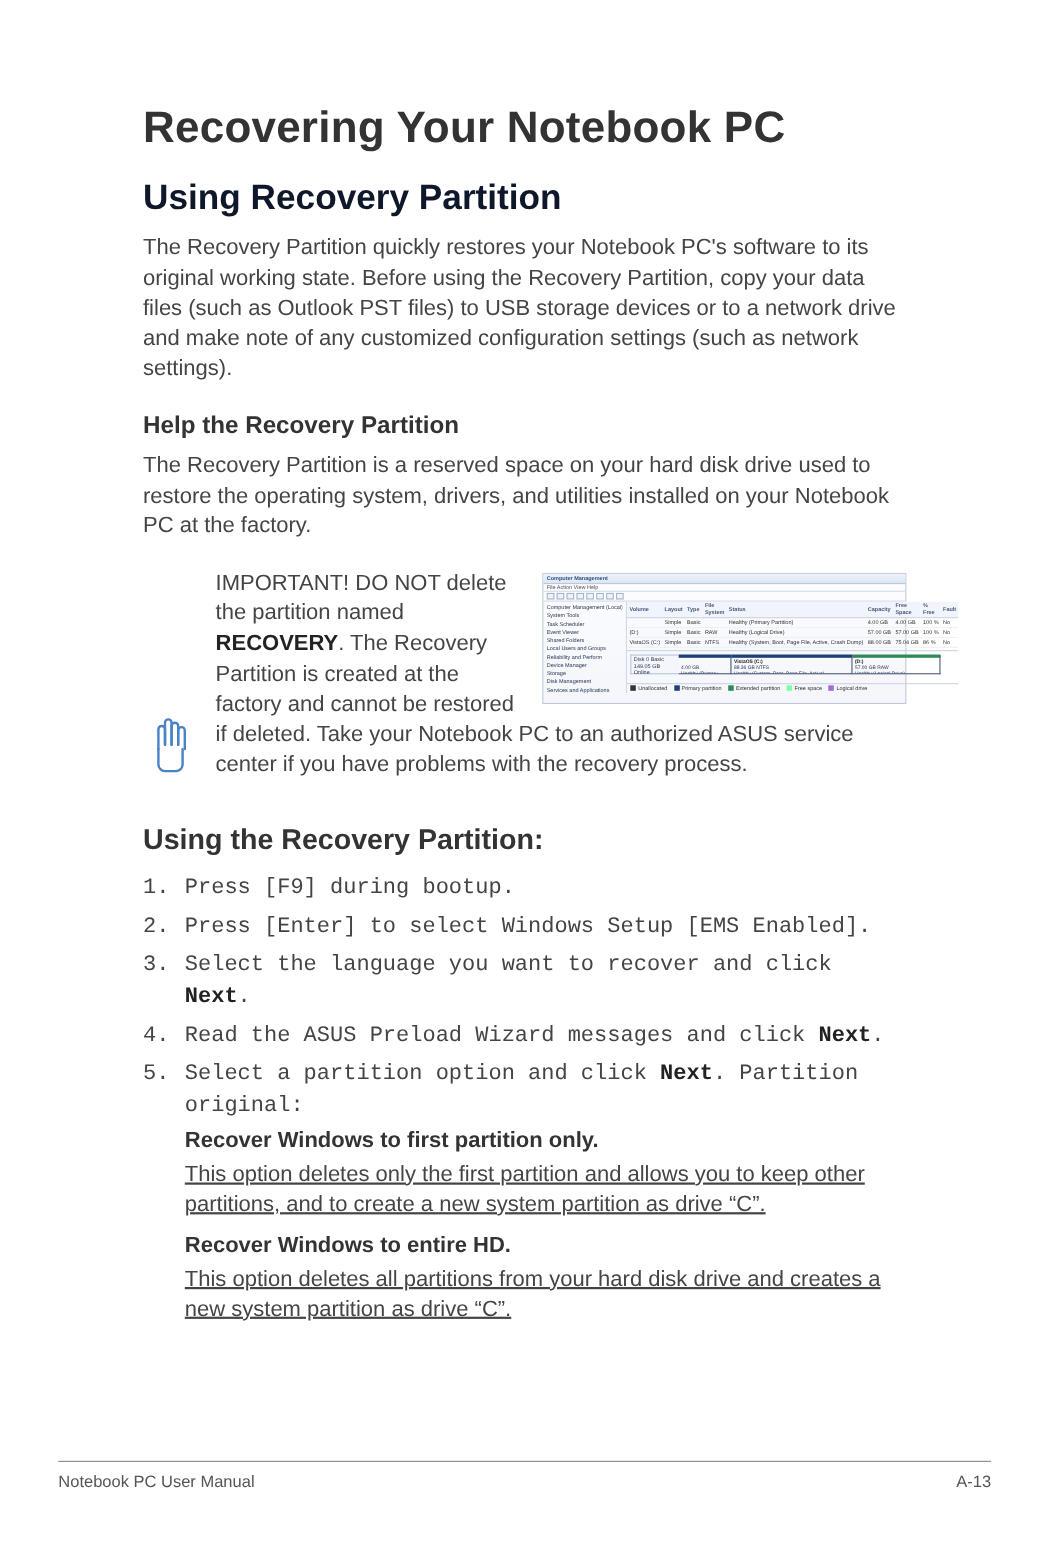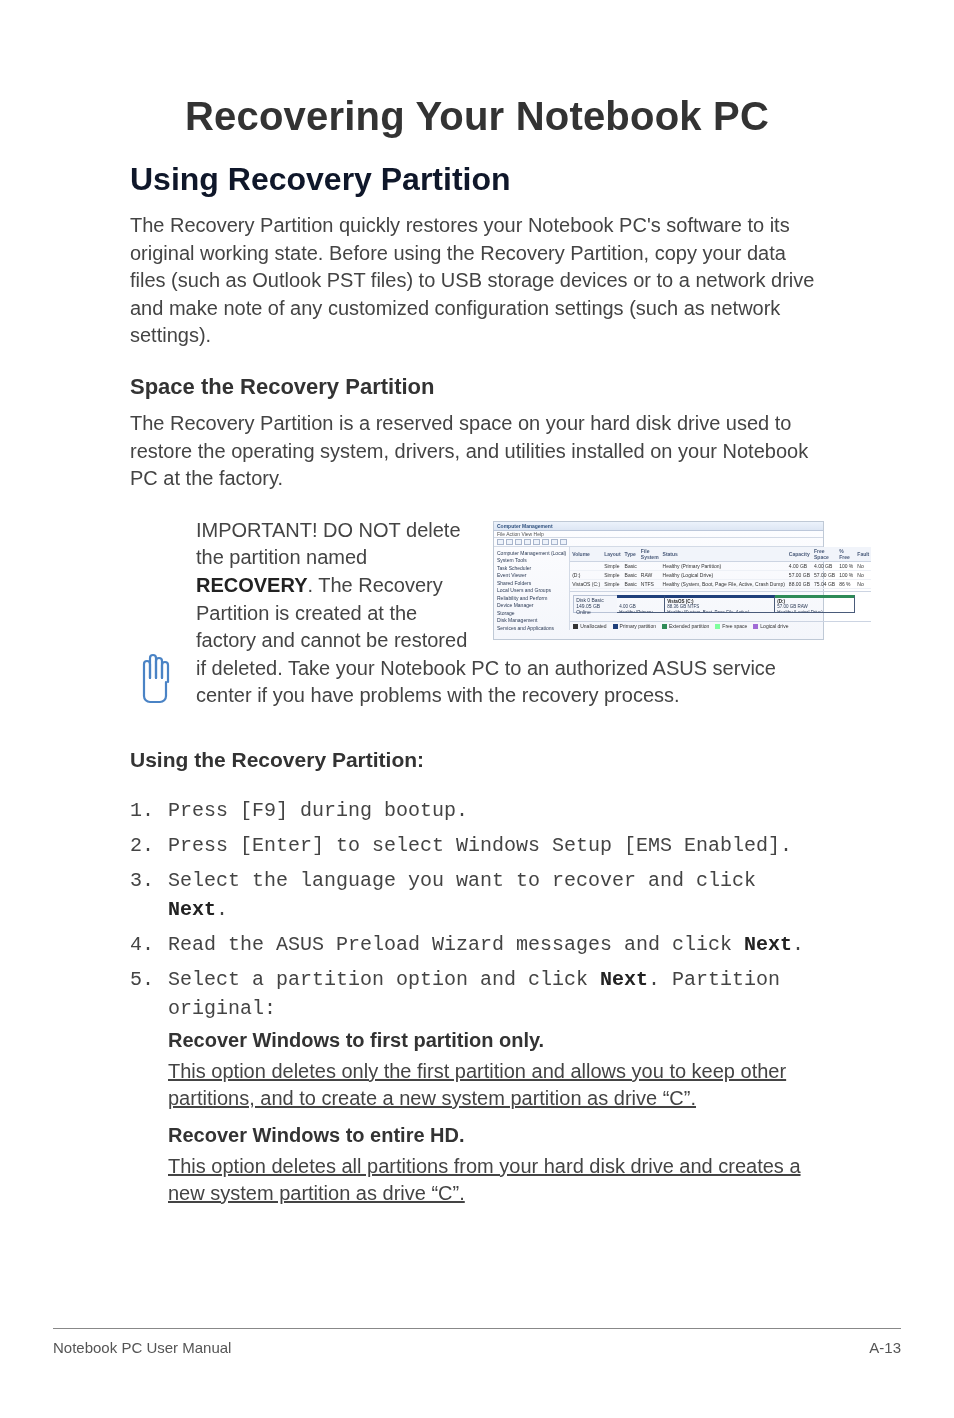--- a/index.html
+++ b/index.html
@@ -1,18 +1,18 @@
 <!DOCTYPE html>
 <html><head>
 <meta charset="utf-8">
 <style>
   * { margin: 0; padding: 0; box-sizing: border-box; }
   html, body { width: 954px; height: 1418px; background: #fff; font-family: "Segoe UI", "Helvetica Neue", Arial, sans-serif; color: #3b3b3b; }
   .page { position: relative; width: 954px; height: 1418px; padding: 94px 130px 0 130px; }
-  h1.main-title { font-size: 40px; font-weight: 800; color: #333; letter-spacing: 0.2px; margin-bottom: 22px; text-align: center; }
+  h1.main-title { font-size: 40px; font-weight: 800; color: #333; letter-spacing: 0.2px; margin-bottom: 22px; }
   h2.section-title { font-size: 32px; font-weight: 700; color: #0f172a; margin-bottom: 14px; }
   p.body { font-size: 20px; line-height: 1.38; color: #444; margin-bottom: 24px; }
   h3.sub-title { font-size: 22px; font-weight: 700; color: #333; margin-bottom: 10px; margin-top: 8px; }
   .important-block { display: flex; align-items: flex-end; margin-top: 18px; }
   .important-icon { width: 56px; flex: 0 0 56px; margin-right: 10px; }
   .important-text { flex: 1; }
   .important-text p { font-size: 20px; line-height: 1.38; color: #444; }
   .wrap-right { }
   .disk-figure { float: right; width: 331px; height: 119px; margin-left: 14px; margin-top: 4px; border: 1px solid #bfc9d6; background: linear-gradient(#fdfdff,#f4f6fb); position: relative; font-size: 6px; color: #2b3a55; }
   .disk-figure .titlebar { height: 9px; background: linear-gradient(#ecf2fb,#dde6f4); border-bottom: 1px solid #bcc7da; display:flex; align-items:center; padding-left:3px; font-size:5px; color:#31527f; font-weight:600; }
@@ -29,21 +29,21 @@
   .disk-figure .grid td { padding:1px 2px; border-bottom:1px solid #eef1f7; color:#333; white-space:nowrap; overflow:hidden; }
   .disk-figure .diskmap { height:30px; border-top:1px solid #ccd4e2; padding:3px; }
   .disk-figure .diskmap .row { display:flex; height:18px; }
   .disk-figure .diskmap .label { width:44px; font-size:5px; color:#2b3a55; padding:1px 2px; border:1px solid #b9c3d6; border-right:none; background:#f4f6fb; line-height:1.2; }
   .disk-figure .diskmap .seg { border:1px solid #4a5b7a; border-left:none; font-size:4.5px; padding:1px 2px; line-height:1.2; overflow:hidden; }
   .disk-figure .diskmap .seg.primary { border-top:3px solid #1f3f7a; }
   .disk-figure .diskmap .seg.logical { border-top:3px solid #2e8b57; }
   .disk-figure .legend { height:9px; border-top:1px solid #ccd4e2; font-size:5px; padding:1px 3px; color:#333; display:flex; gap:6px; align-items:center; }
   .disk-figure .legend .sq { display:inline-block; width:5px; height:5px; vertical-align:middle; margin-right:2px; }
 
-  .using-title { font-size: 21px; font-weight: 700; color: #333; margin-top: 38px; margin-bottom: 24px; }
+  .using-title { font-size: 26px; font-weight: 700; color: #333; margin-top: 38px; margin-bottom: 14px; }
   ol.steps { list-style: none; counter-reset: step; }
   ol.steps > li { counter-increment: step; position: relative; padding-left: 38px; font-size: 20px; line-height: 1.45; color: #444; margin-bottom: 6px; font-family: Liberation Mono, monospace; }
   ol.steps > li::before { content: counter(step) "."; position: absolute; left: 0; top: 0; font-size: 20px; color: #444; }
   .opt-title { font-size: 20px; font-weight: 700; color: #333; margin-top: 4px; margin-bottom: 6px; padding-left: 38px; }
   .opt-body { font-size: 20px; line-height: 1.35; color: #444; padding-left: 38px; margin-bottom: 12px; text-decoration: underline; }
   .footer { position: absolute; left: 0; right: 0; bottom: 62px; padding: 0 53px; }
   .footer-rule { border: none; border-top: 1px solid #888; margin-bottom: 10px; }
   .footer-row { display: flex; justify-content: space-between; font-size: 15px; color: #555; }
   b { font-weight: 700; color: #222; }
   .clearfix::after { content:""; display:block; clear:both; }
@@ -51,21 +51,21 @@
 </head>
 <body>
 
 <div class="page">
 
   <h1 class="main-title">Recovering Your Notebook PC</h1>
 
   <h2 class="section-title">Using Recovery Partition</h2>
   <p class="body">The Recovery Partition quickly restores your Notebook PC's software to its original working state. Before using the Recovery Partition, copy your data files (such as Outlook PST files) to USB storage devices or to a network drive and make note of any customized configuration settings (such as network settings).</p>
 
-  <h3 class="sub-title">Space the Recovery Partition</h3>
+  <h3 class="sub-title">Help the Recovery Partition</h3>
   <p class="body">The Recovery Partition is a reserved space on your hard disk drive used to restore the operating system, drivers, and utilities installed on your Notebook PC at the factory.</p>
 
   <div class="important-block clearfix">
     <div class="important-icon">
       <svg viewBox="0 0 48 56" width="48" height="56">
         <g fill="none" stroke="#4a83c5" stroke-width="2.2" stroke-linecap="round" stroke-linejoin="round">
           <path d="M14 32 v14 a6 6 0 0 0 6 6 h10 a6 6 0 0 0 6 -6 v-14"></path>
           <path d="M14 32 v-18 a3 3 0 0 1 6 0 v14"></path>
           <path d="M20 28 v-20 a3 3 0 0 1 6 0 v20"></path>
           <path d="M26 28 v-17 a3 3 0 0 1 6 0 v17"></path>

